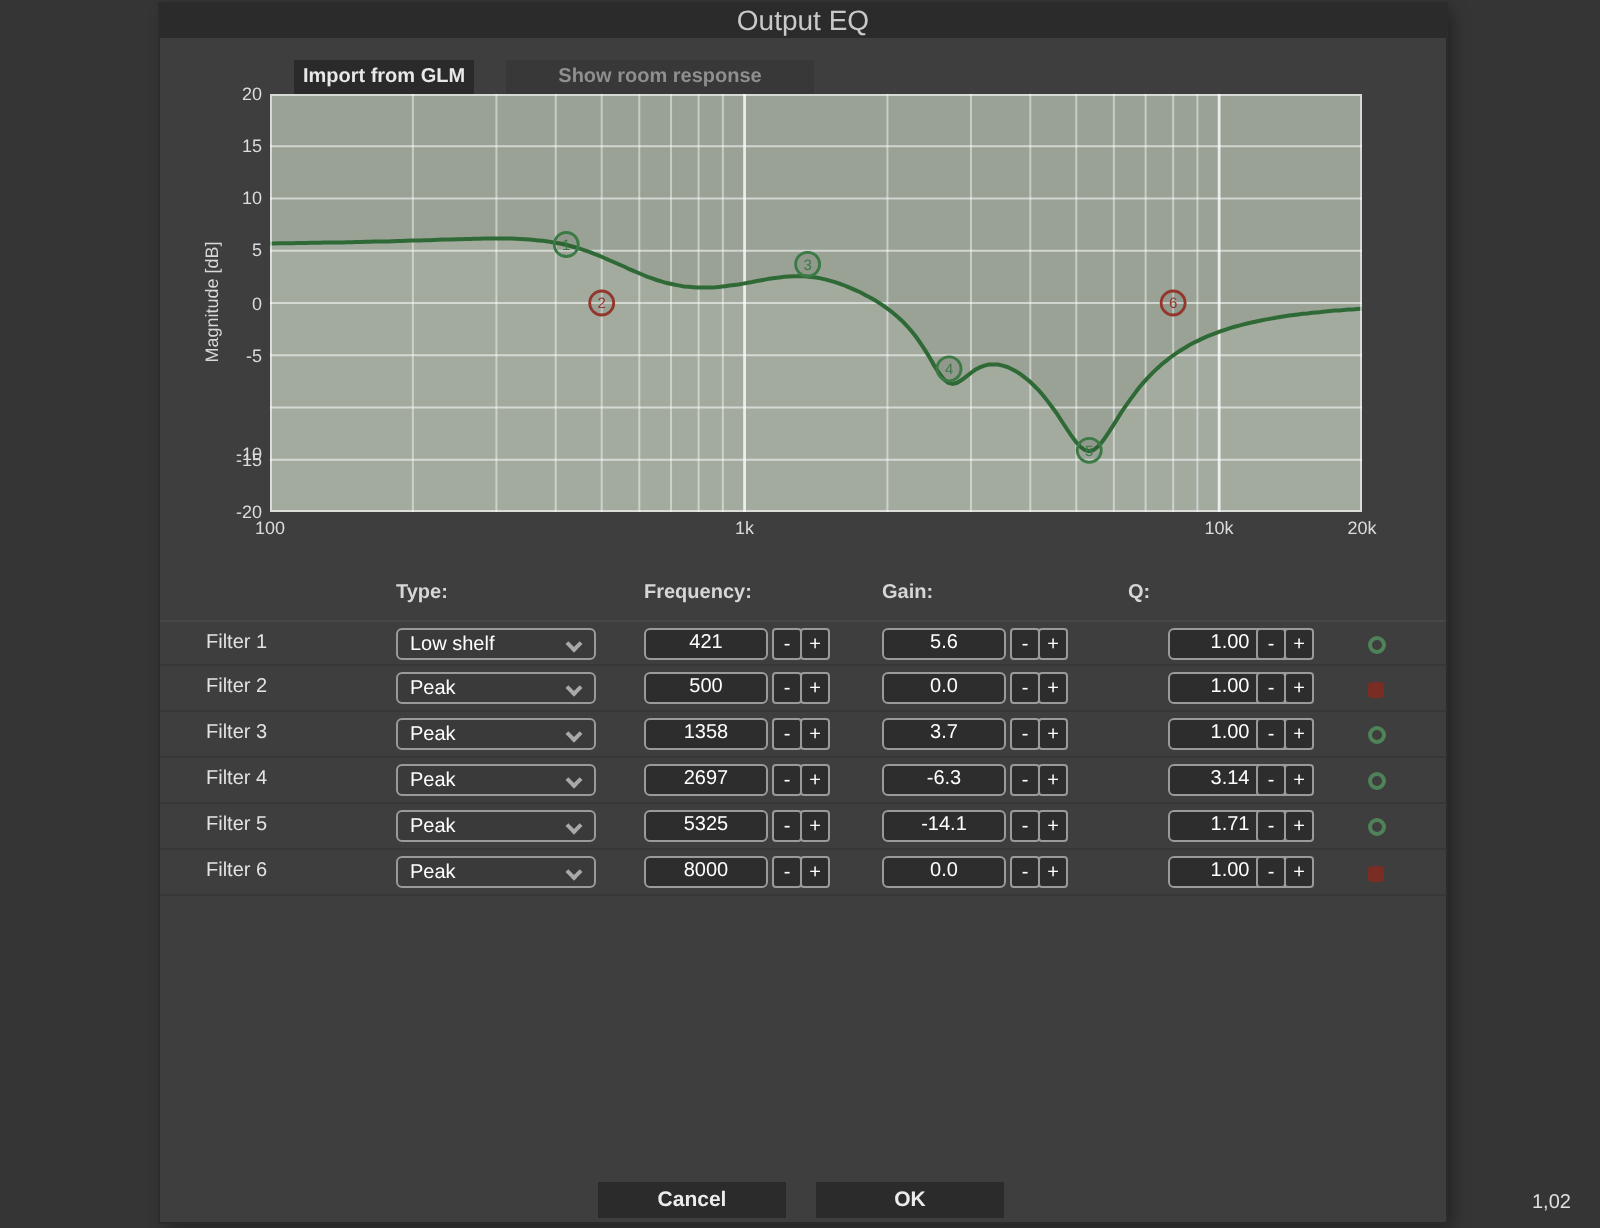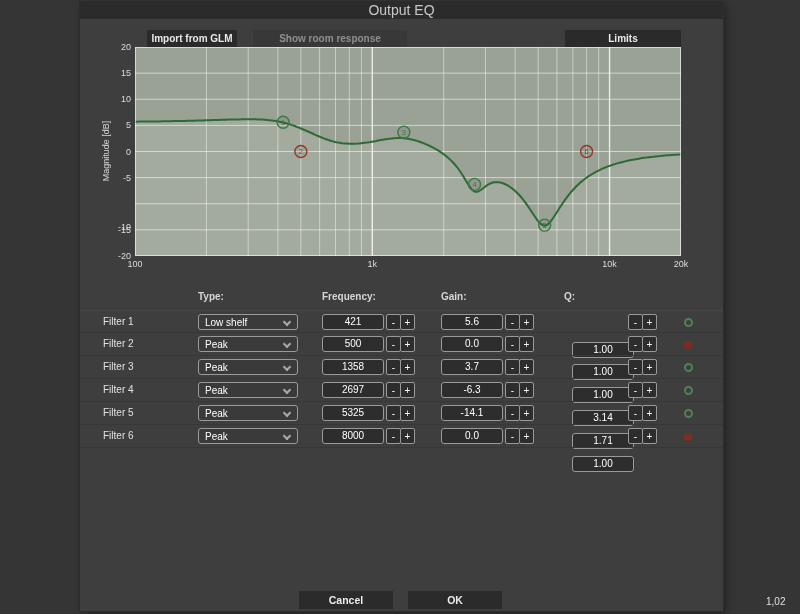--- a/index.html
+++ b/index.html
@@ -48,21 +48,21 @@
   .chev{
     position:absolute;right:7px;top:4px;width:6px;height:6px;
     border-right:2px solid #a9a9a9;border-bottom:2px solid #a9a9a9;
     transform:rotate(45deg);box-sizing:border-box;
   }
   .field{
     position:absolute;top:3px;width:62px;height:16px;box-sizing:border-box;
     border:1px solid #9a9a9a;border-radius:3px;background:#2d2d2d;
     color:#ffffff;font-size:10px;text-align:center;line-height:14px;
   }
-  .f-freq{left:242px;} .f-gain{left:361px;} .f-q{left:492px;margin-top:28px;}
+  .f-freq{left:242px;} .f-gain{left:361px;} .f-q{left:504px;}
   .step{
     position:absolute;top:3px;width:15px;height:16px;box-sizing:border-box;padding:0;
     border:1px solid #9a9a9a;border-radius:2px;background:#2d2d2d;
     color:#ffffff;font-family:"Liberation Sans",sans-serif;font-size:10px;line-height:13px;text-align:center;cursor:default;
   }
   .s-fm{left:306px;} .s-fp{left:320px;}
   .s-gm{left:425px;} .s-gp{left:439px;}
   .s-qm{left:548px;} .s-qp{left:562px;}
   .ind{position:absolute;left:604px;top:7px;}
   .ind.on{width:9px;height:9px;border:2px solid #4f8257;border-radius:50%;box-sizing:border-box;background:transparent;}
@@ -77,21 +77,20 @@
 </style>
 </head>
 <body>
 
 <div class="dialog">
 
   <div class="titlebar">Output EQ</div>
 
   <button class="tbtn import">Import from GLM</button>
   <button class="tbtn room">Show room response</button>
-  <button class="tbtn limits">Limits</button>
 
   <div class="ylab">Magnitude [dB]</div>
 
   <div class="plot-wrap">
     <svg id="plot" width="546" height="209">
         <line x1="0" y1="182.875" x2="546" y2="182.875" stroke="rgba(255,255,255,0.55)" stroke-width="1"></line>
         <line x1="0" y1="156.75" x2="546" y2="156.75" stroke="rgba(255,255,255,0.55)" stroke-width="1"></line>
         <line x1="0" y1="130.625" x2="546" y2="130.625" stroke="rgba(255,255,255,0.55)" stroke-width="1"></line>
         <line x1="0" y1="104.5" x2="546" y2="104.5" stroke="rgba(255,255,255,0.55)" stroke-width="1"></line>
         <line x1="0" y1="78.375" x2="546" y2="78.375" stroke="rgba(255,255,255,0.55)" stroke-width="1"></line>

